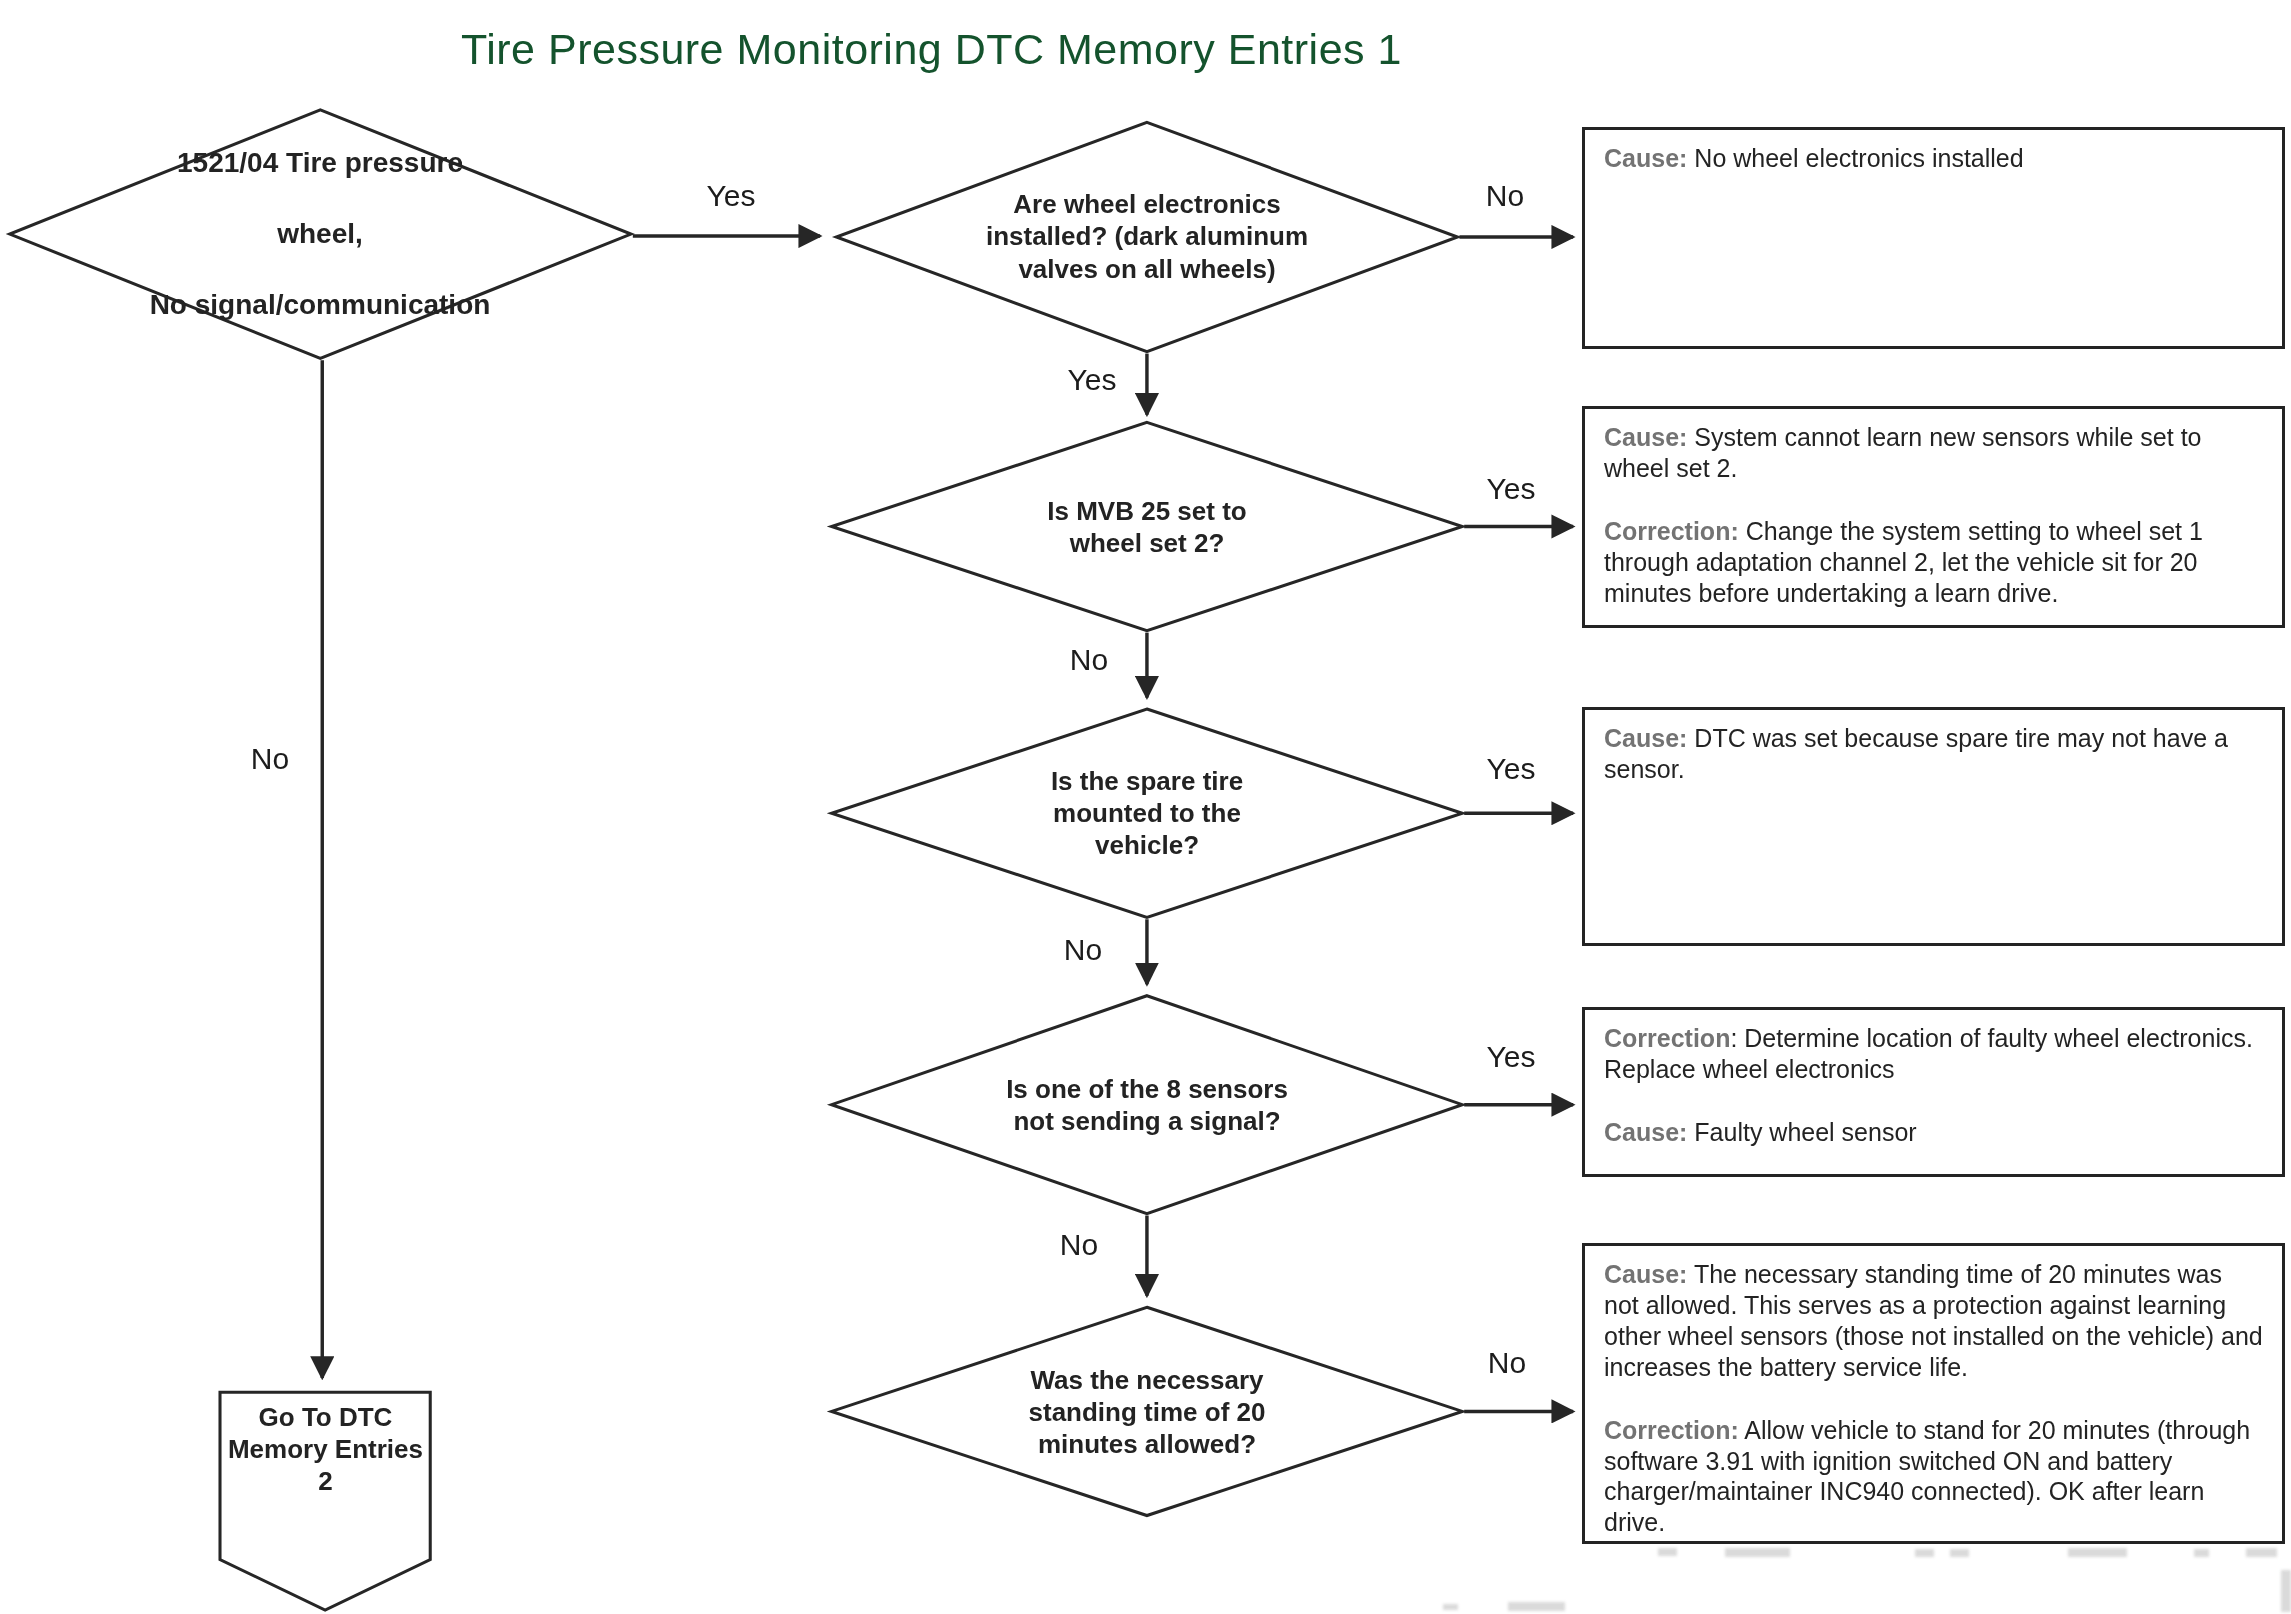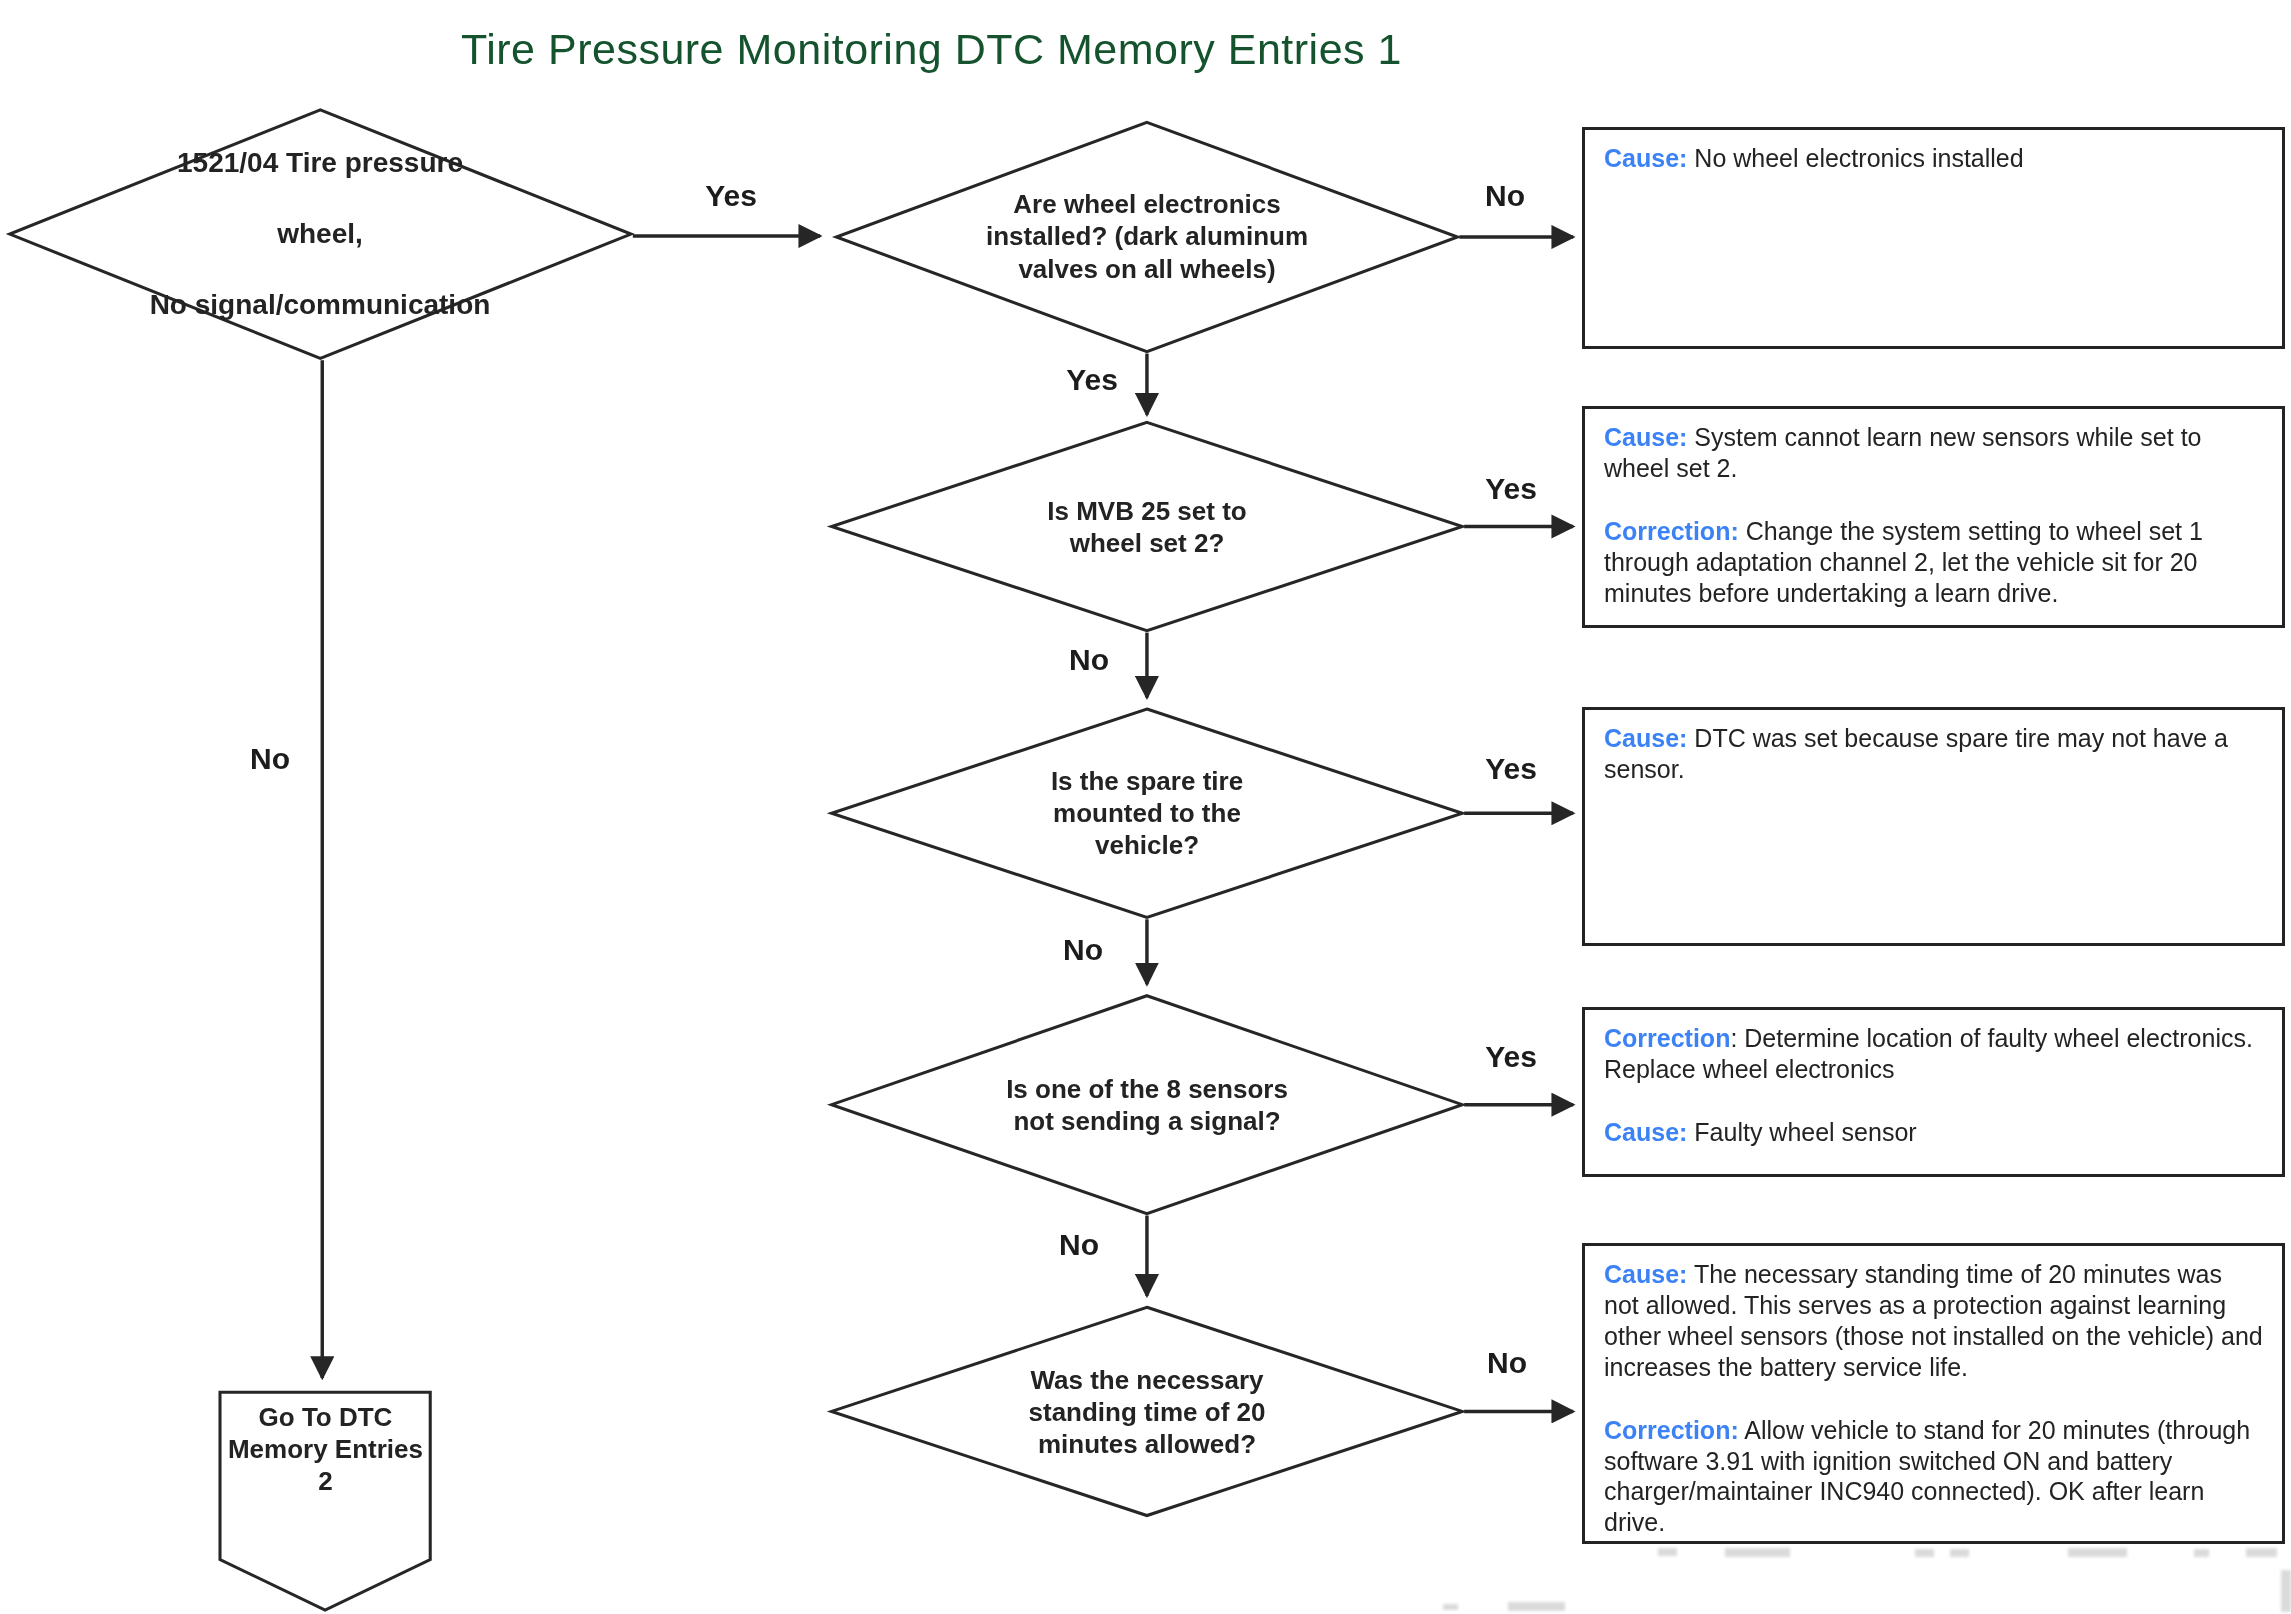--- a/index.html
+++ b/index.html
@@ -14,29 +14,29 @@
     text-decoration-thickness:2.9px;text-underline-offset:6.7px;
     letter-spacing:0.5px;
   }
   .node-label{
     position:absolute;display:flex;flex-direction:column;justify-content:center;
     align-items:center;text-align:center;font-size:26px;line-height:1.24;color:#232323;font-weight:bold;
   }
   .node-label.bold{font-weight:bold;font-size:28px;gap:36px;}
   .edge-label{
     position:absolute;width:124px;height:42px;display:flex;align-items:center;justify-content:center;
-    font-weight:bold;font-size:30px;color:#1c1c1c;
+    font-weight:normal;font-size:30px;color:#1c1c1c;
   }
   .cbox{
     position:absolute;left:1582px;width:703px;border:3.8px solid #232323;background:#fff;
     box-sizing:border-box;padding:13.4px 19px 9.6px 19px;font-size:25px;line-height:1.23;color:#232323;
   }
   .cbox p{margin:0 0 32.5px 0;}
   .cbox p:last-child{margin-bottom:0;}
-  .cbox b{color:#3b82f6;}
+  .cbox b{color:#737373;}
   .artifact{position:absolute;background:#bdbdbd;opacity:.55;filter:blur(1.4px);}
   svg .shape{fill:#ffffff;stroke:#262626;stroke-width:3.2;}
   svg .conn{stroke:#262626;stroke-width:3.6;fill:none;}
 </style>
 </head>
 <body>
 
 <div class="stage">
 
   <svg class="layer" viewBox="0 0 2397 1689">

